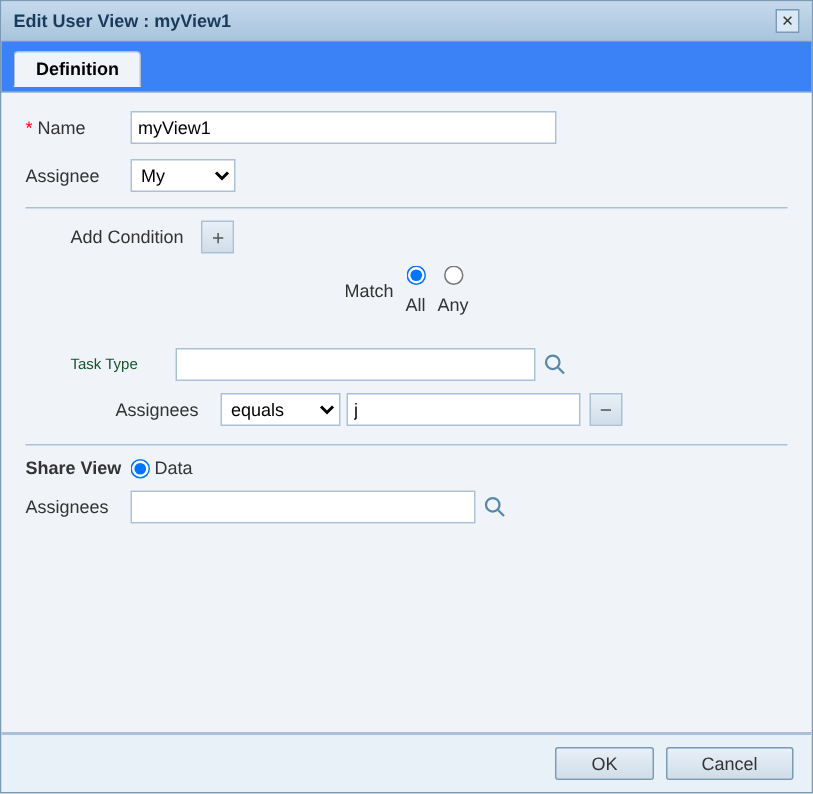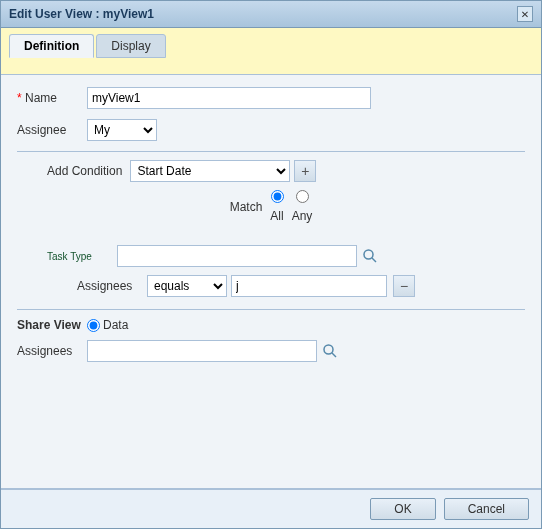--- a/index.html
+++ b/index.html
@@ -42,22 +42,22 @@
       border: 1px solid #7a9ab5;
       cursor: pointer;
       display: flex;
       align-items: center;
       justify-content: center;
       font-size: 10px;
       color: #333;
     }
     .tabs {
       display: flex;
-      padding: 6px 8px 16px;
-      background: #fef9c3;
+      padding: 6px 8px 3px;
+      background: #3b82f6;
       border-bottom: 1px solid #aac0d8;
     }
     .tab {
       padding: 4px 14px;
       border: 1px solid #aac0d8;
       cursor: pointer;
       font-size: 12px;
       border-radius: 3px 3px 0 0;
       background: #d0dde8;
       color: #333;
@@ -252,23 +252,20 @@
 <div class="window">
 
   <div class="title-bar">
     <span class="title-bar-text">Edit User View : myView1</span>
     <button class="close-btn">✕</button>
   </div>
 
   <div class="tabs">
     <div class="tab active">
       <span>Definition</span>
-    </div>
-    <div class="tab">
-      <span>Display</span>
     </div>
   </div>
 
   <div class="content">
 
     <div class="form-row">
       <span class="label">
         <span style="color:red">* </span><span>Name</span>
       </span>
       <input type="text" class="text-input name-input" value="myView1" style="">
@@ -280,27 +277,20 @@
         <option>My</option>
         <option>All</option>
         <option>Unassigned</option>
       </select>
     </div>
 
     <hr class="divider">
 
     <div class="condition-row">
       <span class="condition-label">Add Condition</span>
-      <select class="select-box condition-select">
-        <option>Start Date</option>
-        <option>Due Date</option>
-        <option>Priority</option>
-        <option>Status</option>
-        <option>Task Type</option>
-      </select>
       <button class="add-btn">+</button>
     </div>
 
     <div class="match-row">
       <span>Match</span>
       <label class="radio-group">
         <input type="radio" name="match" checked="" style="">
         <span>All</span>
       </label>
       <label class="radio-group">

